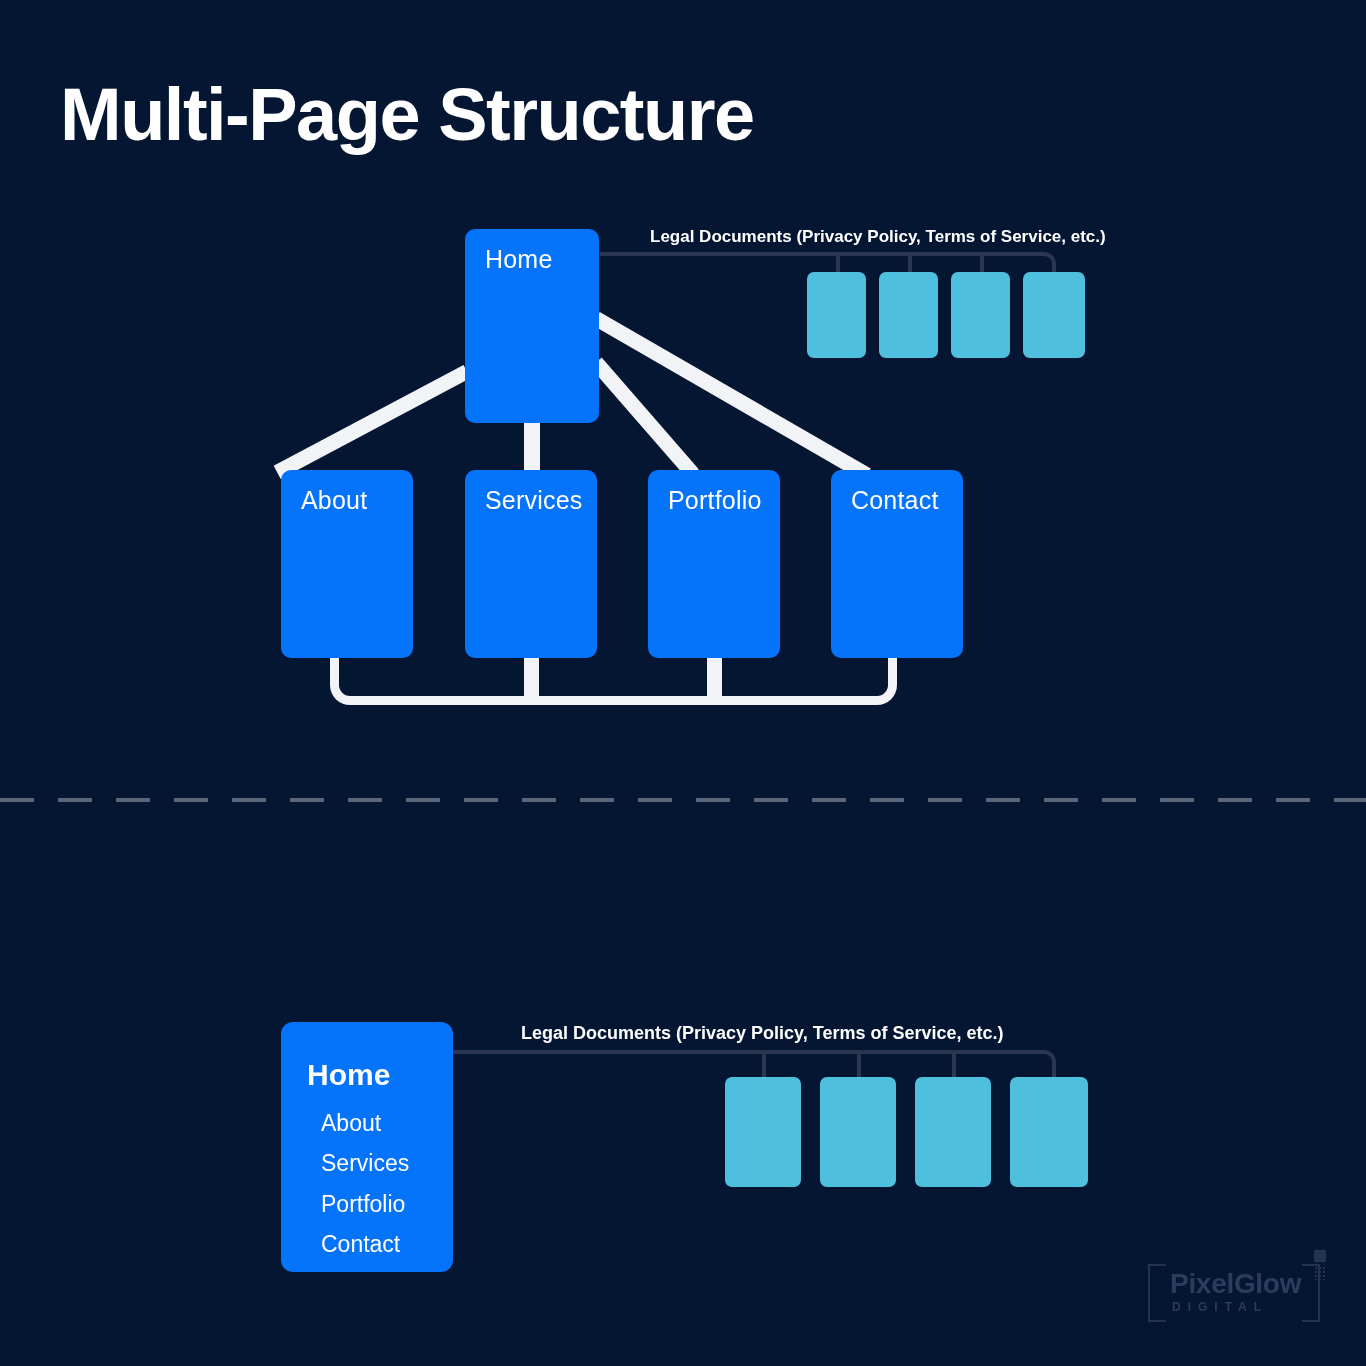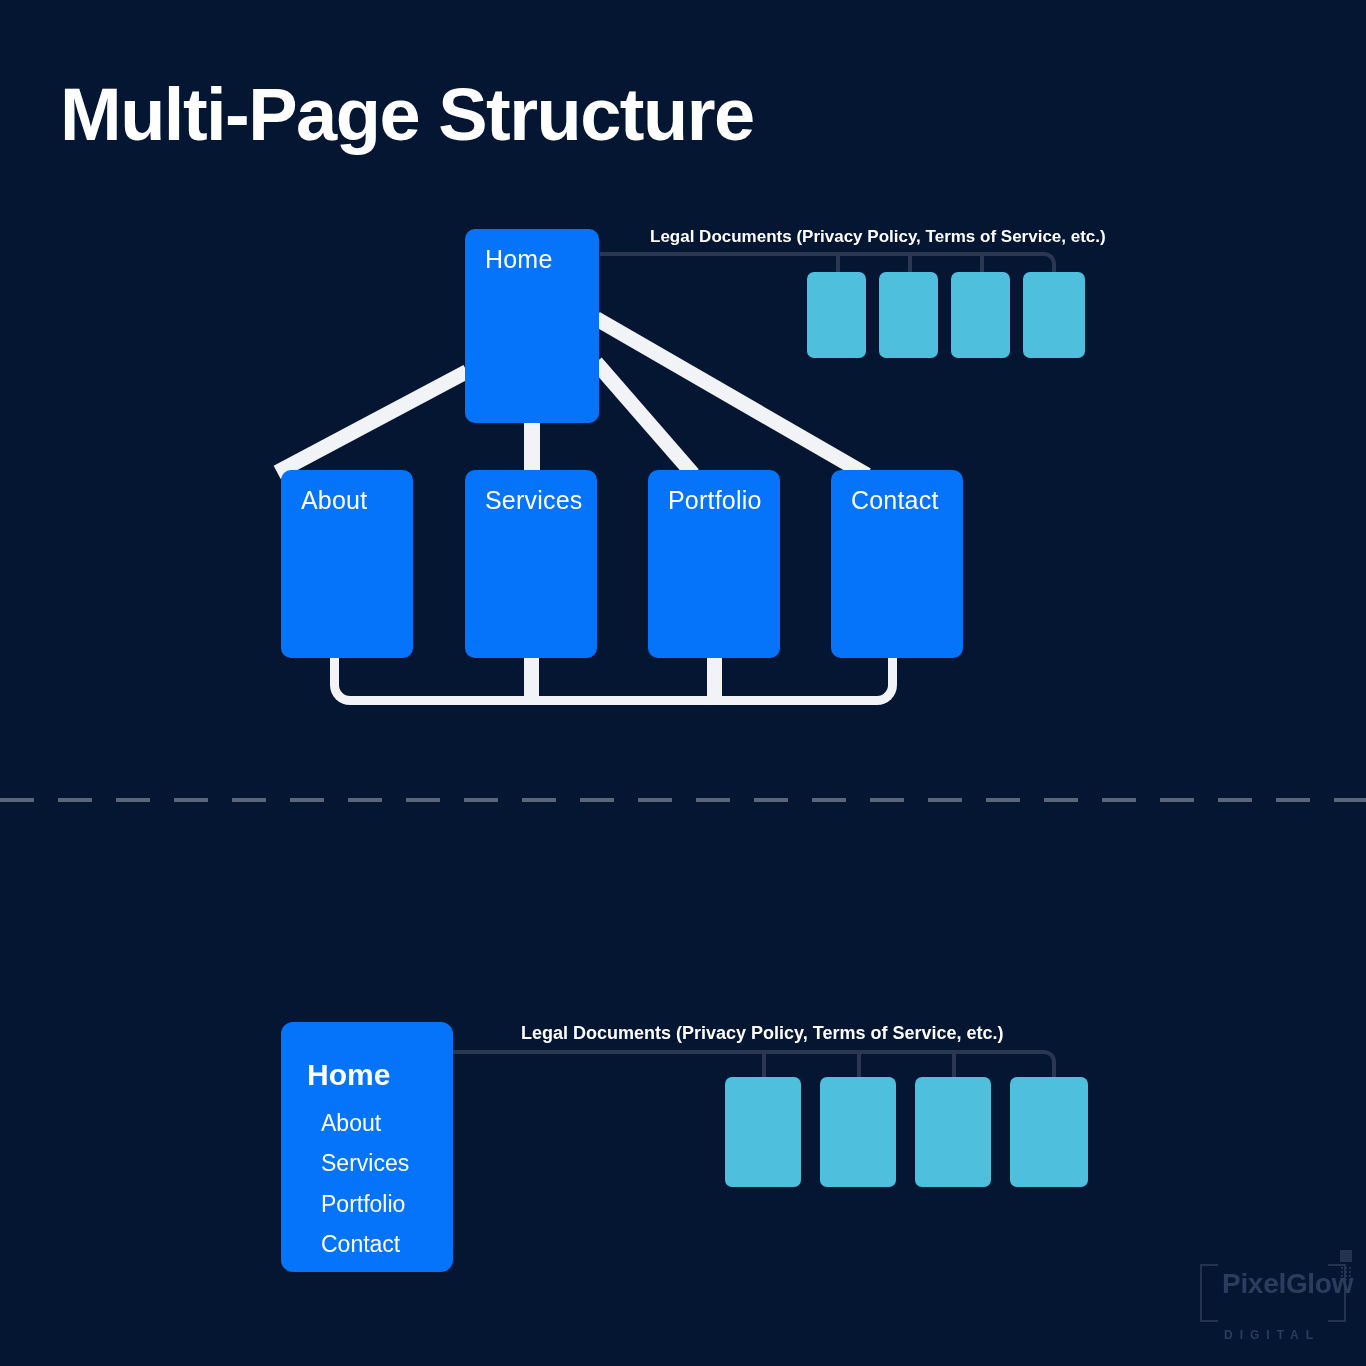--- a/index.html
+++ b/index.html
@@ -117,33 +117,33 @@
     color:#ffffff; font-size:30px; font-weight:600; white-space:nowrap;
   }
   .sub-item {
     position:absolute; left:40px;
     color:#ffffff; font-size:23px; font-weight:500; white-space:nowrap;
   }
 
   
   #watermark {
     position:absolute;
-    left:1200px; top:1262px;
-    width:146px; height:66px;
+    left:1148px; top:1262px;
+    width:172px; height:66px;
     z-index:8;
   }
   #watermark .wm-text {
     position:absolute; left:22px; top:6px;
     color:#2c3c5c; font-size:28px; font-weight:600;
     white-space:nowrap; letter-spacing:-.3px;
   }
   #watermark .wm-sub {
     position:absolute; left:24px; top:38px;
     color:#2c3c5c; font-size:12px; font-weight:600;
-    letter-spacing:7px; white-space:nowrap;margin-top:28px;
+    letter-spacing:7px; white-space:nowrap;
   }
   .wm-bracket { position:absolute; border:2px solid #233350; }
   .wm-bl { left:0; top:2px; width:18px; height:58px; border-right:none; }
   .wm-br { right:0; top:2px; width:18px; height:58px; border-left:none; }
   .wm-dot { position:absolute; right:-8px; top:-16px; width:12px; height:12px; background:#233350; }
   .wm-grid { position:absolute; right:-8px; top:0px; width:12px; height:14px;
              background-image:radial-gradient(#233350 40%, transparent 41%);
              background-size:4px 4px; }
 </style>
 </head>

